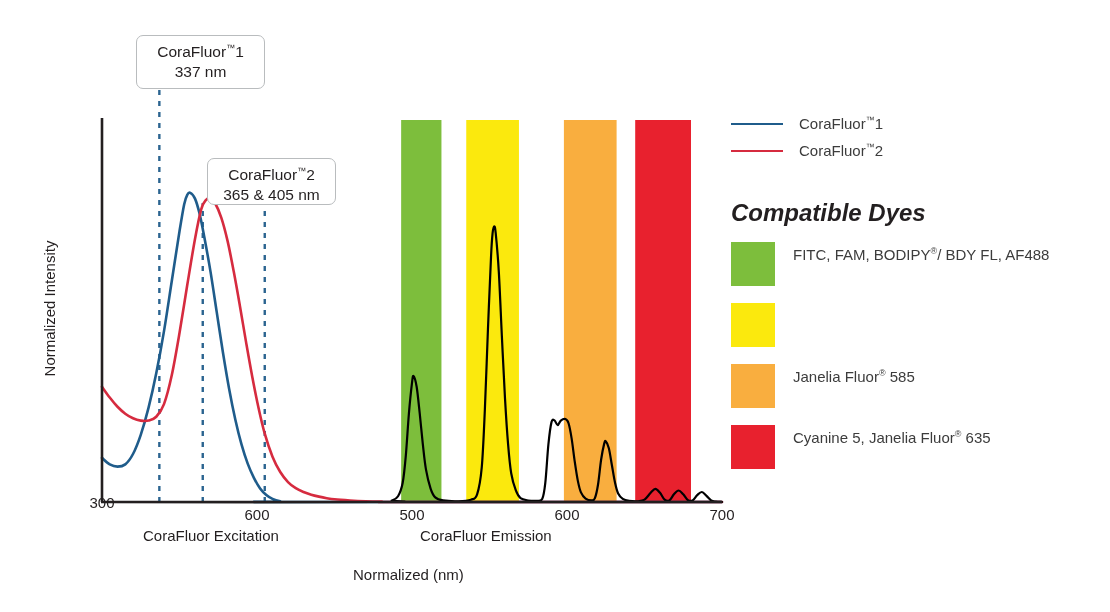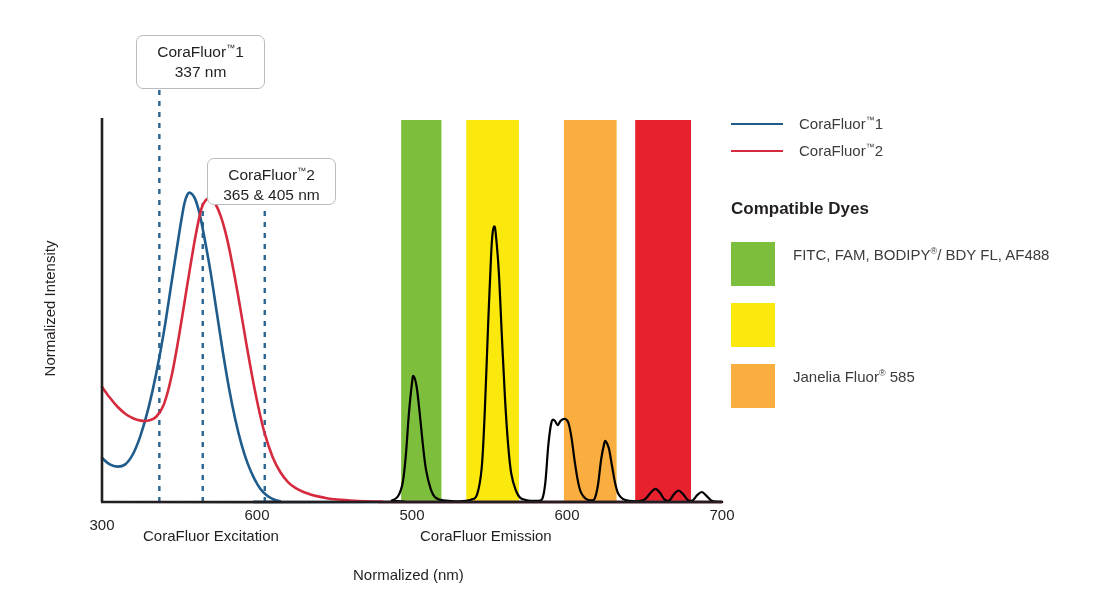--- a/index.html
+++ b/index.html
@@ -34,21 +34,21 @@
 
   .legend{position:absolute;z-index:7;}
   #legend-lines{left:731px;top:110px;width:360px;}
   .lrow{display:flex;align-items:center;height:27px;}
   .lswatch{width:52px;height:0;border-top-width:2.6px;border-top-style:solid;margin-right:16px;flex:0 0 52px;}
   .llabel{font-size:15px;color:#3c3c3c;white-space:nowrap;}
   .llabel sup{font-size:9px;vertical-align:super;line-height:0;}
 
   #dyes-title{
     position:absolute;left:731px;top:199px;
-    font-size:17px;font-weight:bold;color:#231f20;z-index:7;
+    font-size:24px;font-weight:bold;color:#231f20;z-index:7;font-style:italic;
   }
   #legend-dyes{position:absolute;left:731px;top:232px;width:370px;z-index:7;margin-top:10px;}
   .drow{display:flex;align-items:flex-start;margin-bottom:17px;}
   .dswatch{width:44px;height:44px;flex:0 0 44px;margin-right:18px;}
   .dlabel{font-size:15px;color:#3c3c3c;line-height:1.33;padding-top:3px;}
   .dlabel sup{font-size:9px;vertical-align:super;line-height:0;}
 
   .axtitle{position:absolute;font-size:15px;color:#231f20;z-index:5;}
   #xlabel{left:353px;top:566px;}
   #sub-exc{left:143px;top:527px;}
@@ -111,26 +111,32 @@
   </div>
   <div class="drow">
     <span class="dswatch" style="background: rgb(251, 233, 13);"></span>
   </div>
   <div class="drow">
     <span class="dswatch" style="background: rgb(249, 174, 63);"></span>
     <span class="dlabel">
       <span>Janelia Fluor</span><sup>®</sup><span> 585</span>
     </span>
   </div>
+  <div class="drow">
+    <span class="dswatch" style="background: rgb(232, 33, 46);"></span>
+    <span class="dlabel">
+      <span>Cyanine 5, Janelia Fluor</span><sup>®</sup><span> 635</span>
+    </span>
+  </div>
 </div>
 
 <div class="axtitle" id="xlabel">Normalized (nm)</div>
 <div class="axtitle" id="ylabel">Normalized Intensity</div>
 <div class="axtitle" id="sub-exc">CoraFluor Excitation</div>
 <div class="axtitle" id="sub-emi">CoraFluor Emission</div>
 
 <div id="tick-labels">
-    <div class="ticklbl" style="left: 72px; top: 516px;">300</div>
+    <div class="ticklbl" style="left: 72px; top: 494px;">300</div>
     <div class="ticklbl" style="left: 227px; top: 506px;">600</div>
     <div class="ticklbl" style="left: 382px; top: 506px;">500</div>
     <div class="ticklbl" style="left: 537px; top: 506px;">600</div>
     <div class="ticklbl" style="left: 692px; top: 506px;">700</div>
   </div>
 
 </body></html>

